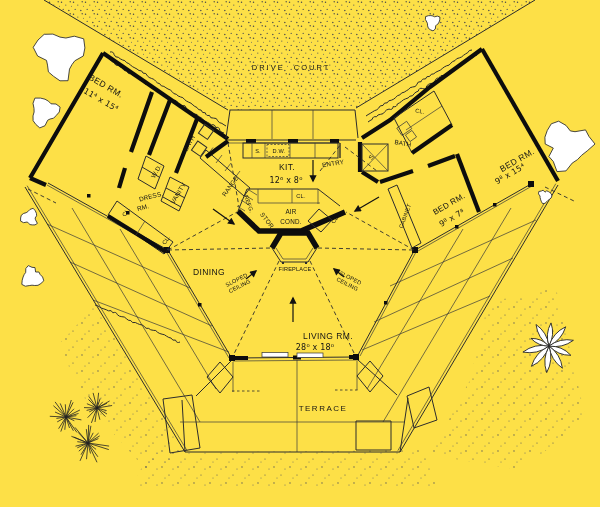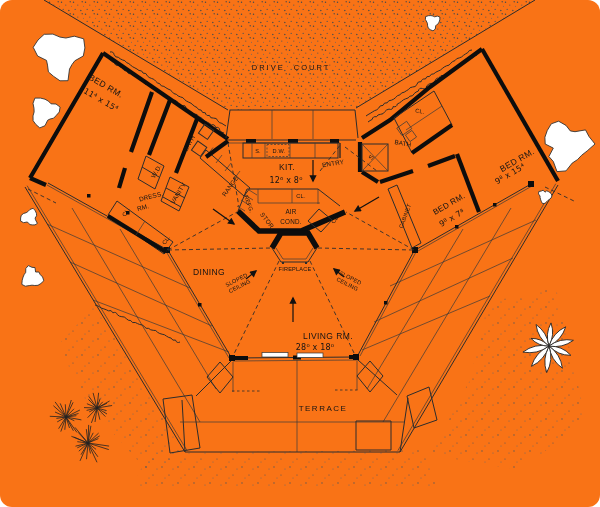--- a/index.html
+++ b/index.html
@@ -1,17 +1,17 @@
 <!DOCTYPE html>
 <html><head>
 <meta charset="utf-8">
 <style>
   html,body{margin:0;padding:0;background:#fff;}
-  #stage{position:relative;width:600px;height:507px;background:#f97316;overflow:hidden;
-         font-family:"Liberation Sans",sans-serif;border-radius:12px;}
+  #stage{position:relative;width:600px;height:507px;background:#fde047;overflow:hidden;
+         font-family:"Liberation Sans",sans-serif;}
   svg{position:absolute;left:0;top:0;}
   .w  {stroke:#0d0d0d;stroke-width:4.2;fill:none;stroke-linecap:butt;}
   .w5 {stroke:#0d0d0d;stroke-width:5.5;fill:none;}
   .m  {stroke:#222;stroke-width:1.3;fill:none;}
   .t  {stroke:#3a3a3a;stroke-width:0.7;fill:none;}
   .t2 {stroke:#2c2c2c;stroke-width:1;fill:none;}
   .d  {stroke:#2c2c2c;stroke-width:0.9;fill:none;stroke-dasharray:4 3;}
   .dd {stroke:#2c2c2c;stroke-width:0.8;fill:none;stroke-dasharray:2.5 2.5;}
   .veg{stroke:#333;stroke-width:0.9;fill:#fff;}
   .arrow{stroke:#111;stroke-width:1.2;fill:none;}

